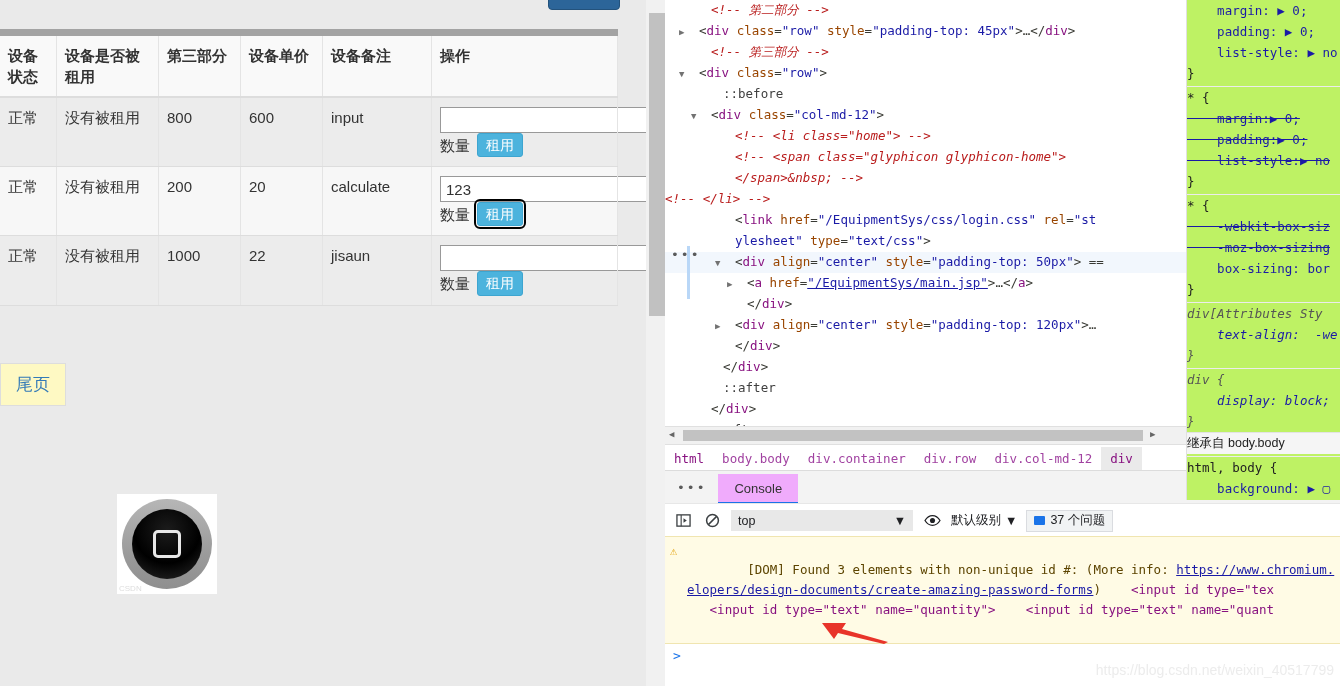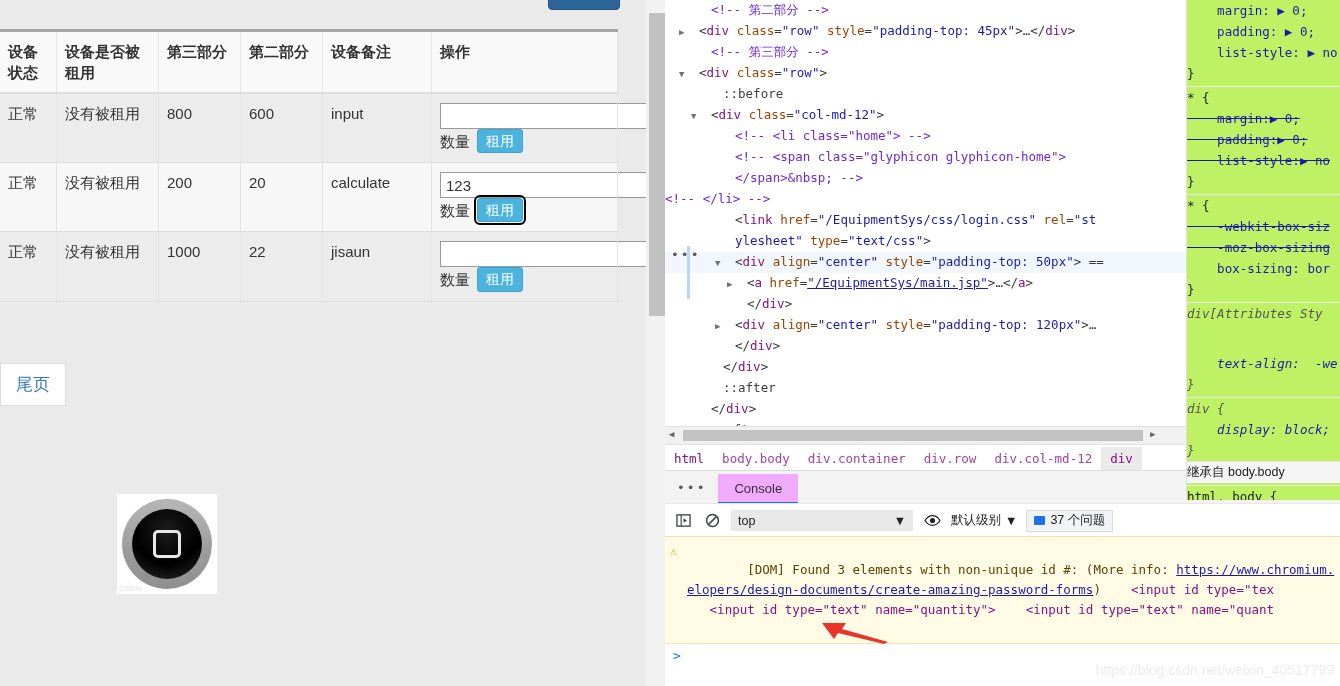--- a/index.html
+++ b/index.html
@@ -11,21 +11,21 @@
   .screen{position:relative;width:1340px;height:686px;}
 
   
   .page{position:absolute;left:0;top:0;width:646px;height:686px;background:#eaeaea;overflow:hidden;}
   .page-scroll-track{position:absolute;left:646px;top:0;width:19px;height:686px;background:#f1f1f1;}
   .page-scroll-thumb{position:absolute;left:649px;top:13px;width:16px;height:303px;background:#c1c1c1;border-radius:0;}
 
   .top-btn{position:absolute;left:548px;top:-18px;width:70px;height:26px;background:#2c6599;border:1px solid #23527c;border-radius:4px;}
 
   .tbl{position:absolute;left:0px;top:29px;width:618px;background:#fff;border-collapse:collapse;table-layout:fixed;
-       border-top:3px solid #a3a3a3;}
+       border-top:7px solid #a3a3a3;}
   .tbl th{background:#f9f9f9;color:#333;font-weight:bold;font-size:15px;text-align:left;
           padding:9px 8px;border-bottom:2px solid #ddd;border-right:1px solid #e4e4e4;vertical-align:top;line-height:1.4;}
   .tbl td{font-size:15px;color:#333;padding:9px 8px;border-bottom:1px solid #ddd;border-right:1px solid #e4e4e4;
           vertical-align:top;line-height:1.4;}
   .tbl tr.odd td{background:#ececec;}
   .tbl tr.even td{background:#f7f7f7;}
   .c-state{width:40px;}
   .c-rented{width:85px;}
   .c-qty{width:65px;}
   .c-price{width:65px;}
@@ -35,21 +35,21 @@
 
   .qty-input{display:block;width:218px;height:26px;box-sizing:border-box;border:1px solid #999;background:#fff;
              font-size:15px;color:#333;padding:2px 5px;font-family:"Liberation Sans",sans-serif;outline:none;}
   .qty-row{margin-top:0;display:flex;align-items:center;gap:7px;}
   .qty-label{font-size:15px;color:#333;}
   .rent-btn{background:#4cb3dd;color:#fff;border:1px solid #3da5d0;border-radius:3px;font-size:14px;
             padding:2px 8px;font-family:"Liberation Sans",sans-serif;cursor:pointer;line-height:1.3;}
   .rent-btn.focused{outline:2px solid #000;outline-offset:1px;}
 
   .pager{position:absolute;left:0px;top:363px;}
-  .pager-btn{display:inline-block;background:#ffffff;border:1px solid #ddd;color:#337ab7;font-size:17px;
+  .pager-btn{display:inline-block;background:#fef9c3;border:1px solid #ddd;color:#337ab7;font-size:17px;
              padding:9px 15px;}
 
   .home-img{position:absolute;left:117px;top:494px;width:100px;height:100px;background:#fff;}
   .home-circ{position:absolute;left:50%;top:50%;transform:translate(-50%,-50%);width:90px;height:90px;border-radius:50%;
              background:linear-gradient(180deg,#b6b6b6 0%,#9b9b9b 60%,#8f8f8f 100%);}
   .home-inner{position:absolute;left:50%;top:50%;transform:translate(-50%,-50%);width:70px;height:70px;border-radius:50%;
               background:radial-gradient(circle at 50% 30%, #1c1c1c 0%, #000 55%, #2b2b2b 100%);}
   .home-sq{position:absolute;left:50%;top:50%;transform:translate(-50%,-50%);width:22px;height:22px;border:3px solid #e8e8e8;border-radius:5px;}
   .home-wm{position:absolute;left:2px;bottom:1px;font-size:8px;color:#ddd;}
 
@@ -57,21 +57,21 @@
   .devtools{position:absolute;left:665px;top:0;width:675px;height:686px;background:#fff;
             font-family:"DejaVu Sans Mono","Liberation Mono",monospace;}
 
   
   .elements{position:absolute;left:0;top:0;width:675px;height:426px;overflow:hidden;background:#fff;font-size:12.5px;line-height:19px;}
   .el-scroll-v{position:absolute;right:0px;top:0;width:13px;height:426px;background:#fff;}
   .el-thumb{position:absolute;right:1px;top:2px;width:11px;height:150px;background:#c2c2c2;border-radius:0;}
   .el-arrow-dn{position:absolute;right:1px;bottom:3px;width:11px;text-align:center;color:#555;font-size:9px;}
 
   .tline{white-space:pre;padding-left:0;}
-  .tk-cmt{color:#6d28d9;}
+  .tk-cmt{color:#b91c1c;font-style:italic;}
   .tk-tag{color:#881280;}
   .tk-attr{color:#994500;}
   .tk-val{color:#1a1aa6;}
   .tk-pseudo{color:#404040;}
   .tk-punct{color:#393a34;}
   .tk-link{color:#1a1aa6;text-decoration:underline;}
   .tri{color:#727272;font-size:9px;display:inline-block;width:10px;}
   .hl-row{background:#f2f7fd;}
   .dots{position:absolute;left:6px;top:247px;color:#5a5a5a;letter-spacing:2px;font-size:13px;}
   .sel-bar{position:absolute;left:22px;top:246px;width:3px;height:53px;background:#b9d7f7;}
@@ -129,21 +129,21 @@
   <div class="page">
 
     <div class="top-btn"></div>
 
     <table class="tbl">
       <thead>
         <tr>
           <th class="c-state th-l">设备状态</th>
           <th class="c-rented">设备是否被租用</th>
           <th class="c-qty">第三部分</th>
-          <th class="c-price">第二部分</th>
+          <th class="c-price">设备单价</th>
           <th class="c-remark">设备备注</th>
           <th class="c-op">操作</th>
         </tr>
       </thead>
       <tbody>
         <tr class="odd">
           <td>正常</td>
           <td>没有被租用</td>
           <td>800</td>
           <td>600</td>
@@ -312,21 +312,21 @@
       <div style="white-space: pre; color: rgb(26, 26, 166); text-decoration: line-through;">    margin:▶ 0;</div>
       <div style="white-space: pre; color: rgb(26, 26, 166); text-decoration: line-through;">    padding:▶ 0;</div>
       <div style="white-space: pre; color: rgb(26, 26, 166); text-decoration: line-through;">    list-style:▶ no</div>
       <div style="white-space: pre; color: rgb(34, 34, 34);">}</div>
       <div style="white-space: pre; color: rgb(34, 34, 34); border-top: 1px solid rgb(236, 236, 236); margin-top: 2px;">* {</div>
       <div style="white-space: pre; color: rgb(26, 26, 166); text-decoration: line-through;">    -webkit-box-siz</div>
       <div style="white-space: pre; color: rgb(26, 26, 166); text-decoration: line-through;">    -moz-box-sizing</div>
       <div style="white-space: pre; color: rgb(26, 26, 166);">    box-sizing: bor</div>
       <div style="white-space: pre; color: rgb(34, 34, 34);">}</div>
       <div style="white-space: pre; color: rgb(85, 85, 85); font-style: italic; border-top: 1px solid rgb(236, 236, 236); margin-top: 2px;">div[Attributes Sty</div>
-      <div style="white-space: pre; color: rgb(26, 26, 166); font-style: italic; margin-top: 29px;">    text-align:  -we</div>
+      <div style="white-space: pre; color: rgb(26, 26, 166); font-style: italic;">    text-align:  -we</div>
       <div style="white-space: pre; color: rgb(85, 85, 85); font-style: italic;">}</div>
       <div style="white-space: pre; color: rgb(85, 85, 85); font-style: italic; border-top: 1px solid rgb(236, 236, 236); margin-top: 2px;">div {</div>
       <div style="white-space: pre; color: rgb(26, 26, 166); font-style: italic;">    display: block;</div>
       <div style="white-space: pre; color: rgb(85, 85, 85); font-style: italic;">}</div>
       <div style="white-space: pre; color: rgb(34, 34, 34); font-family: &quot;Liberation Sans&quot;, sans-serif; background: rgb(245, 245, 245); border-top: 1px solid rgb(227, 227, 227);">继承自 body.body</div>
       <div style="white-space: pre; color: rgb(34, 34, 34); border-top: 1px solid rgb(236, 236, 236); margin-top: 2px;">html, body {</div>
       <div style="white-space: pre; color: rgb(26, 26, 166);">    background: ▶ ▢</div>
     </div>
 
 </div>

